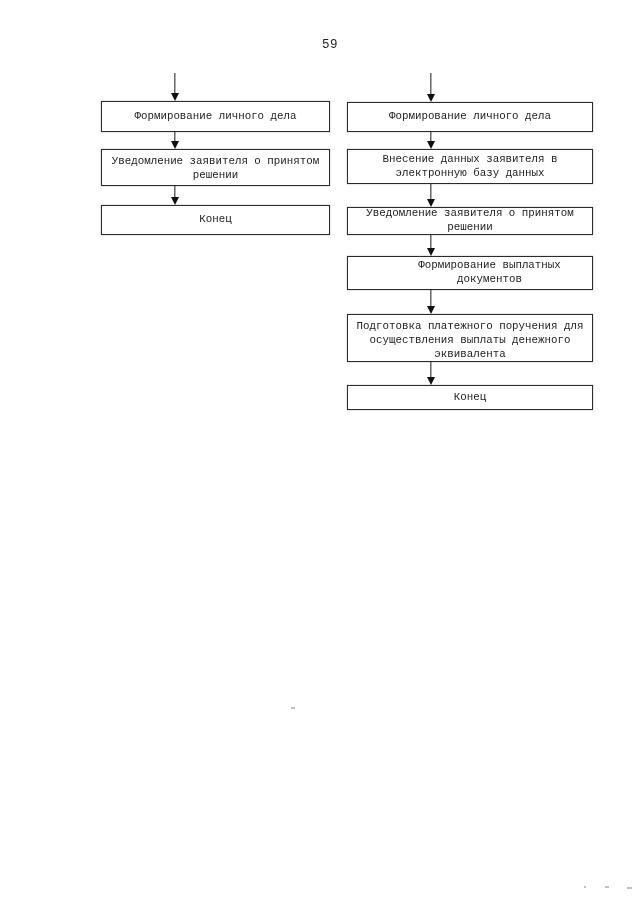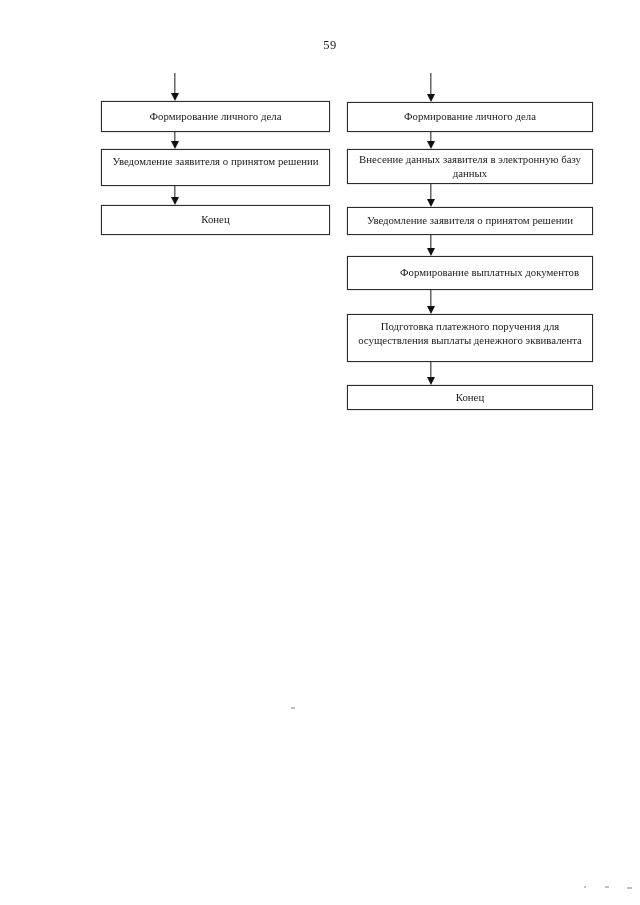--- a/index.html
+++ b/index.html
@@ -5,21 +5,21 @@
   html, body {
     margin: 0;
     padding: 0;
     background: #ffffff;
   }
   .page {
     position: relative;
     width: 640px;
     height: 905px;
     background: #ffffff;
-    font-family: Liberation Serif, serif;
+    font-family: Liberation Mono, monospace;
     color: #1c1c1c;
     overflow: hidden;
   }
   .page-number {
     position: absolute;
     top: 38px;
     left: 0;
     width: 660px;
     text-align: center;
     font-size: 12.5px;

